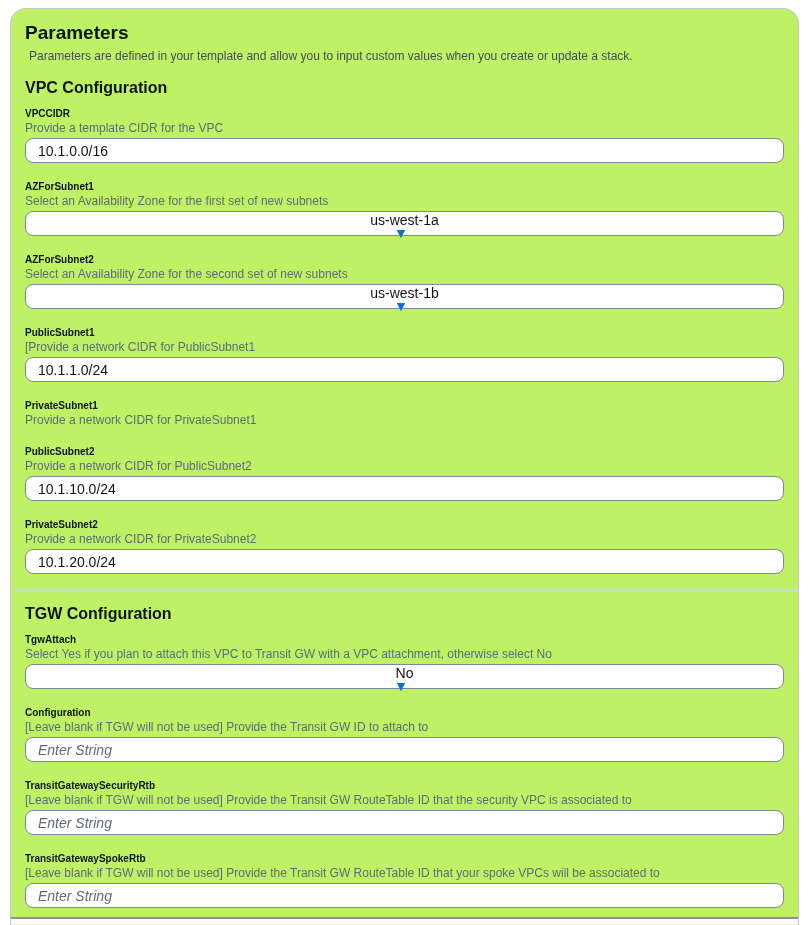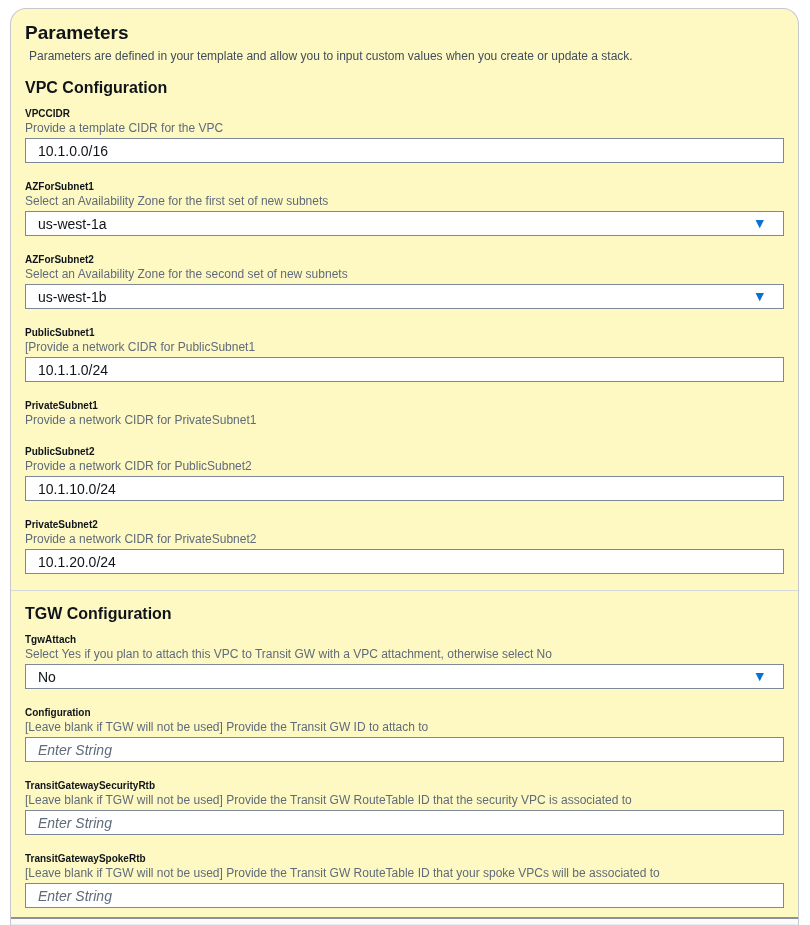--- a/index.html
+++ b/index.html
@@ -8,21 +8,21 @@
     background: #ffffff;
     font-family: "Liberation Sans", "DejaVu Sans", sans-serif;
     overflow: hidden;
     position: relative;
     color: #0f141a;
   }
   .card {
     position: absolute;
     left: 10px; top: 8px;
     width: 789px; height: 917px;
-    background: #fef9c3;
+    background: #bef264;
     border: 1px solid #c6c6cd;
     border-bottom: none;
     border-radius: 16px 16px 0 0;
     padding: 12px 14px 0 14px;
     overflow: hidden;
   }
   h1.page-title {
     font-size: 19px; font-weight: 700; line-height: 24px;
     color: #0f141a;
     margin: 0 0 2px 0;
@@ -49,39 +49,40 @@
   }
   .field-desc {
     font-size: 12px; line-height: 15px;
     color: #5f6b7a;
   }
   .text-input, .select-box {
     margin-top: 2px;
     width: 100%;
     height: 25px;
     border: 1px solid #7d8998;
-    border-radius: 0;
+    border-radius: 8px;
     background: #ffffff;
     font-family: "Liberation Sans", "DejaVu Sans", sans-serif;
     font-size: 14px;
     color: #0f141a;
     padding: 0 12px;
     display: block;
     outline: none;
   }
   .text-input::placeholder {
     color: #5f6b7a;
     font-style: italic;
     opacity: 1;
   }
   .select-box {
     display: flex;
     align-items: center;
     justify-content: space-between;
     cursor: pointer;
+    flex-direction: column;
   }
   .select-value { font-size: 14px; color: #0f141a; }
   .caret {
     color: #0972d3;
     font-size: 11px;
     line-height: 1;
     margin-right: 7px;
     font-family: "DejaVu Sans", sans-serif;
   }
   

